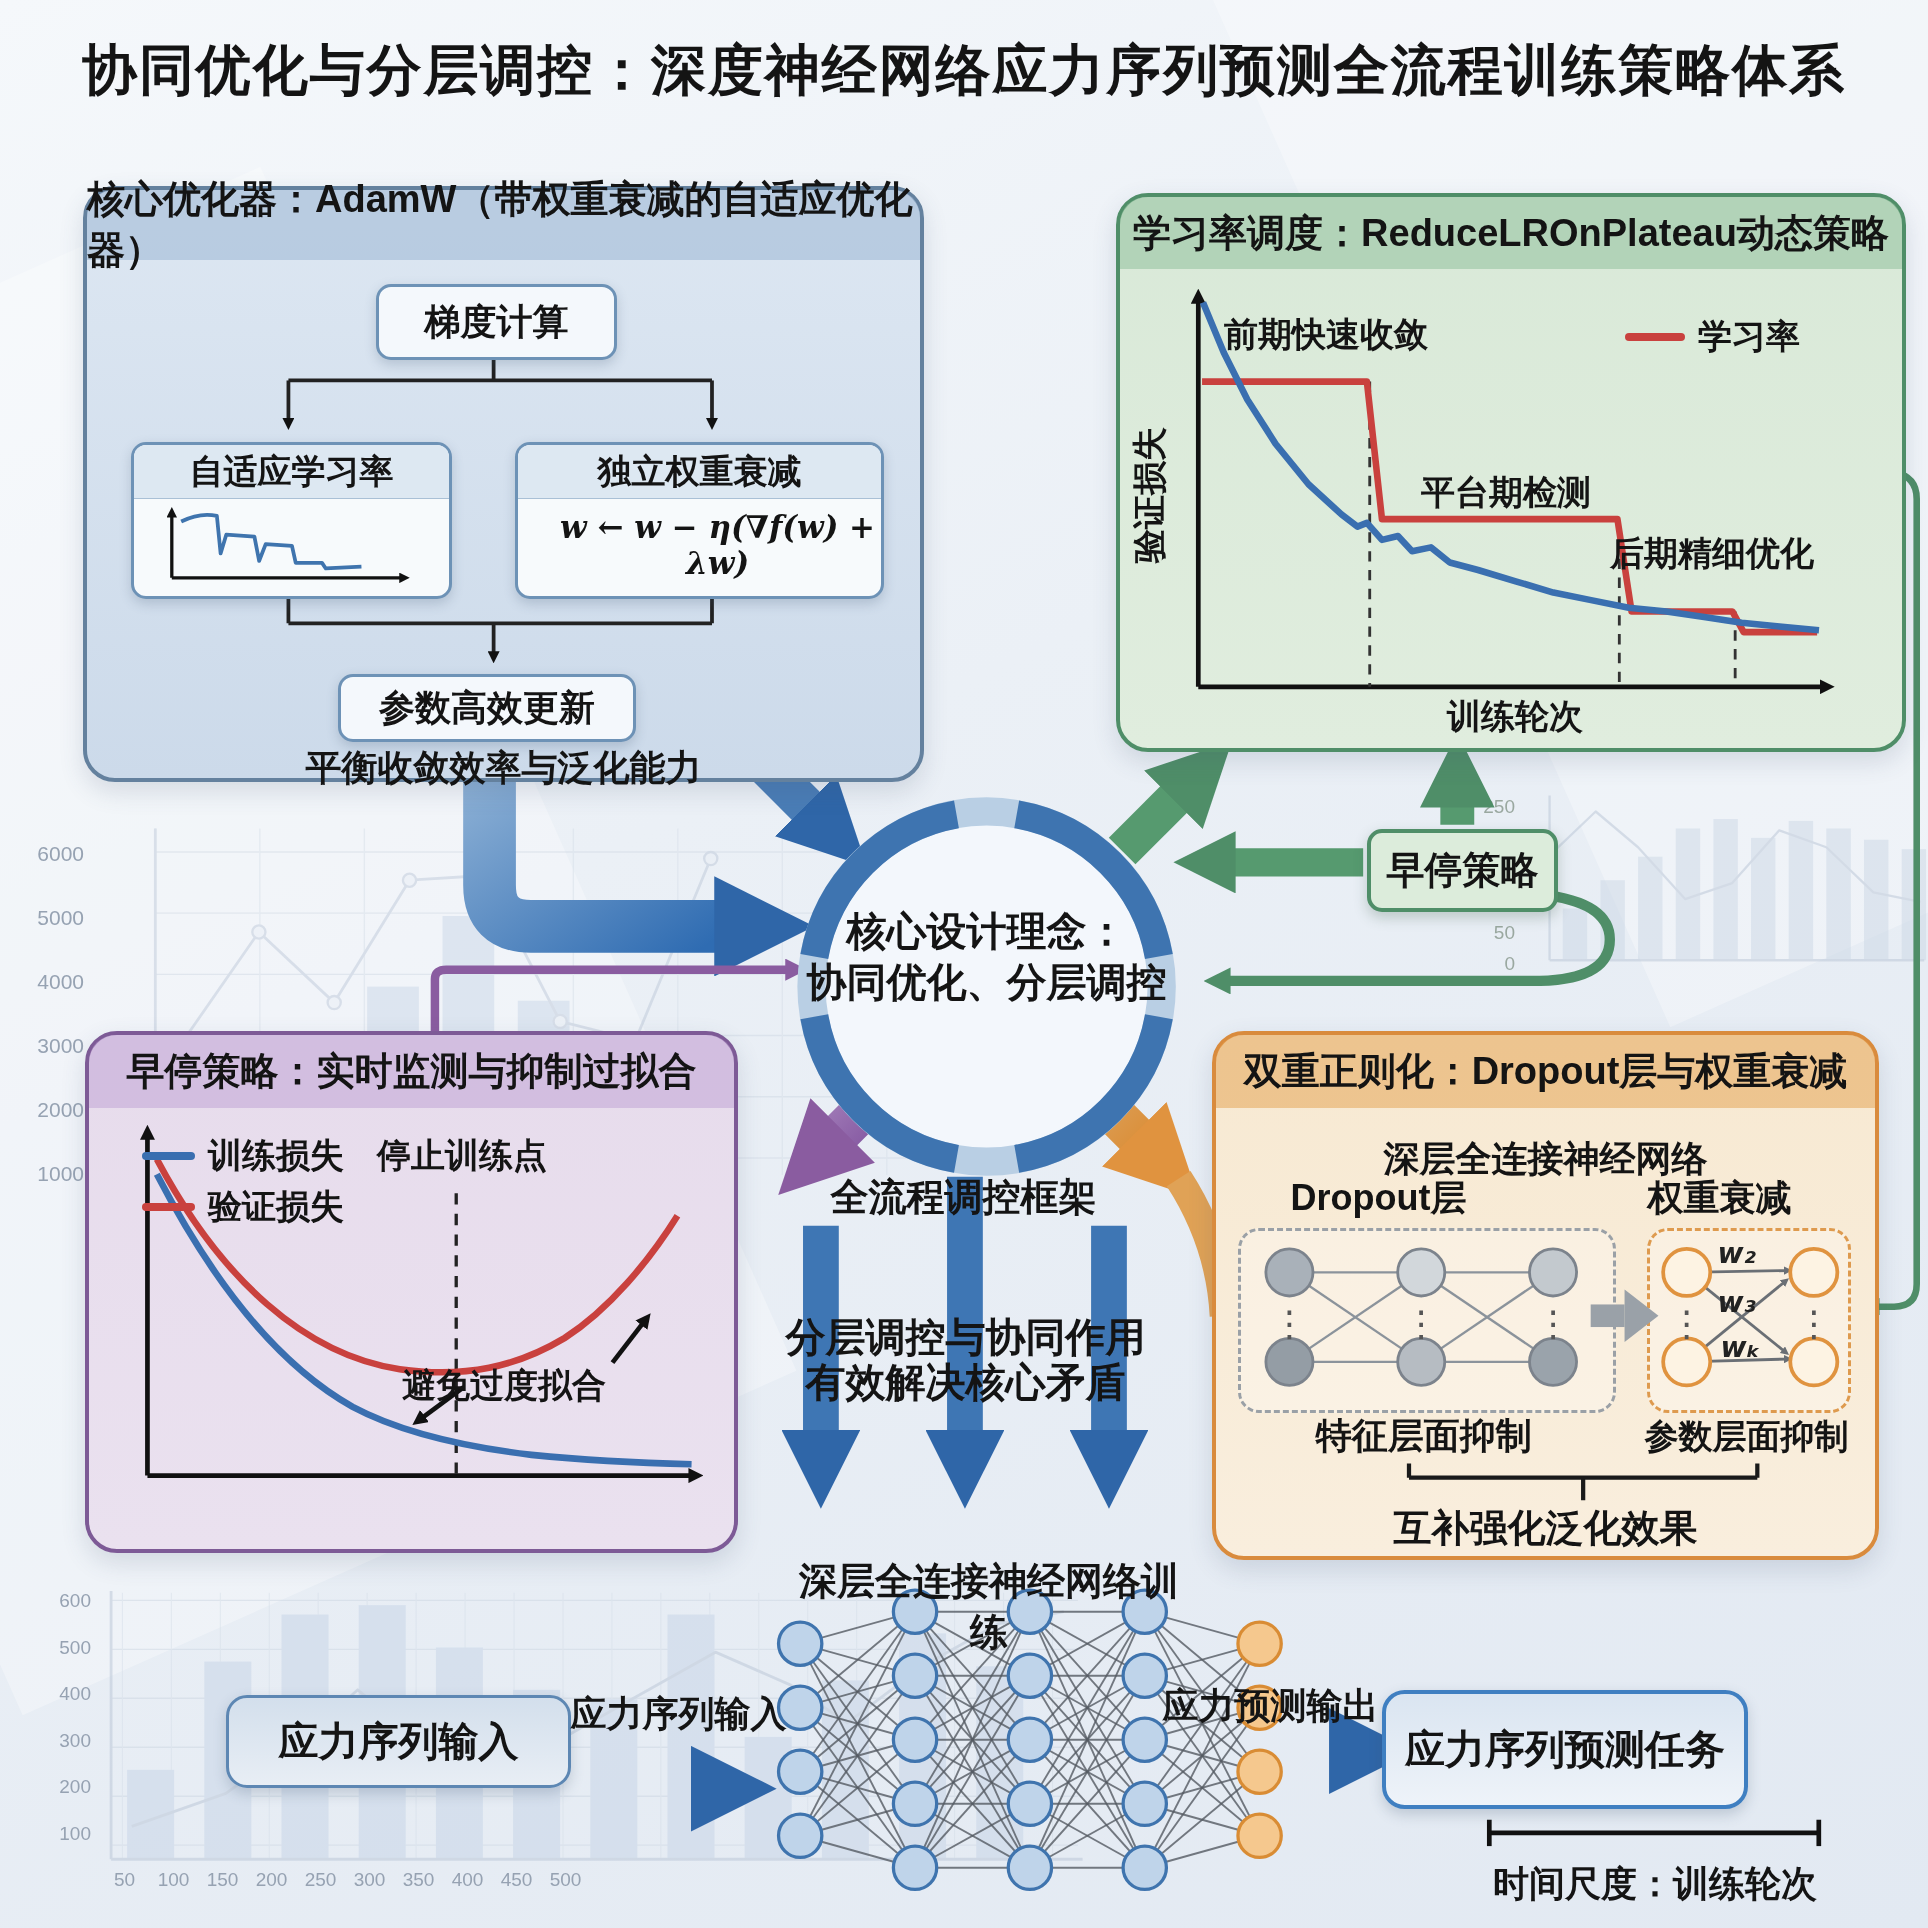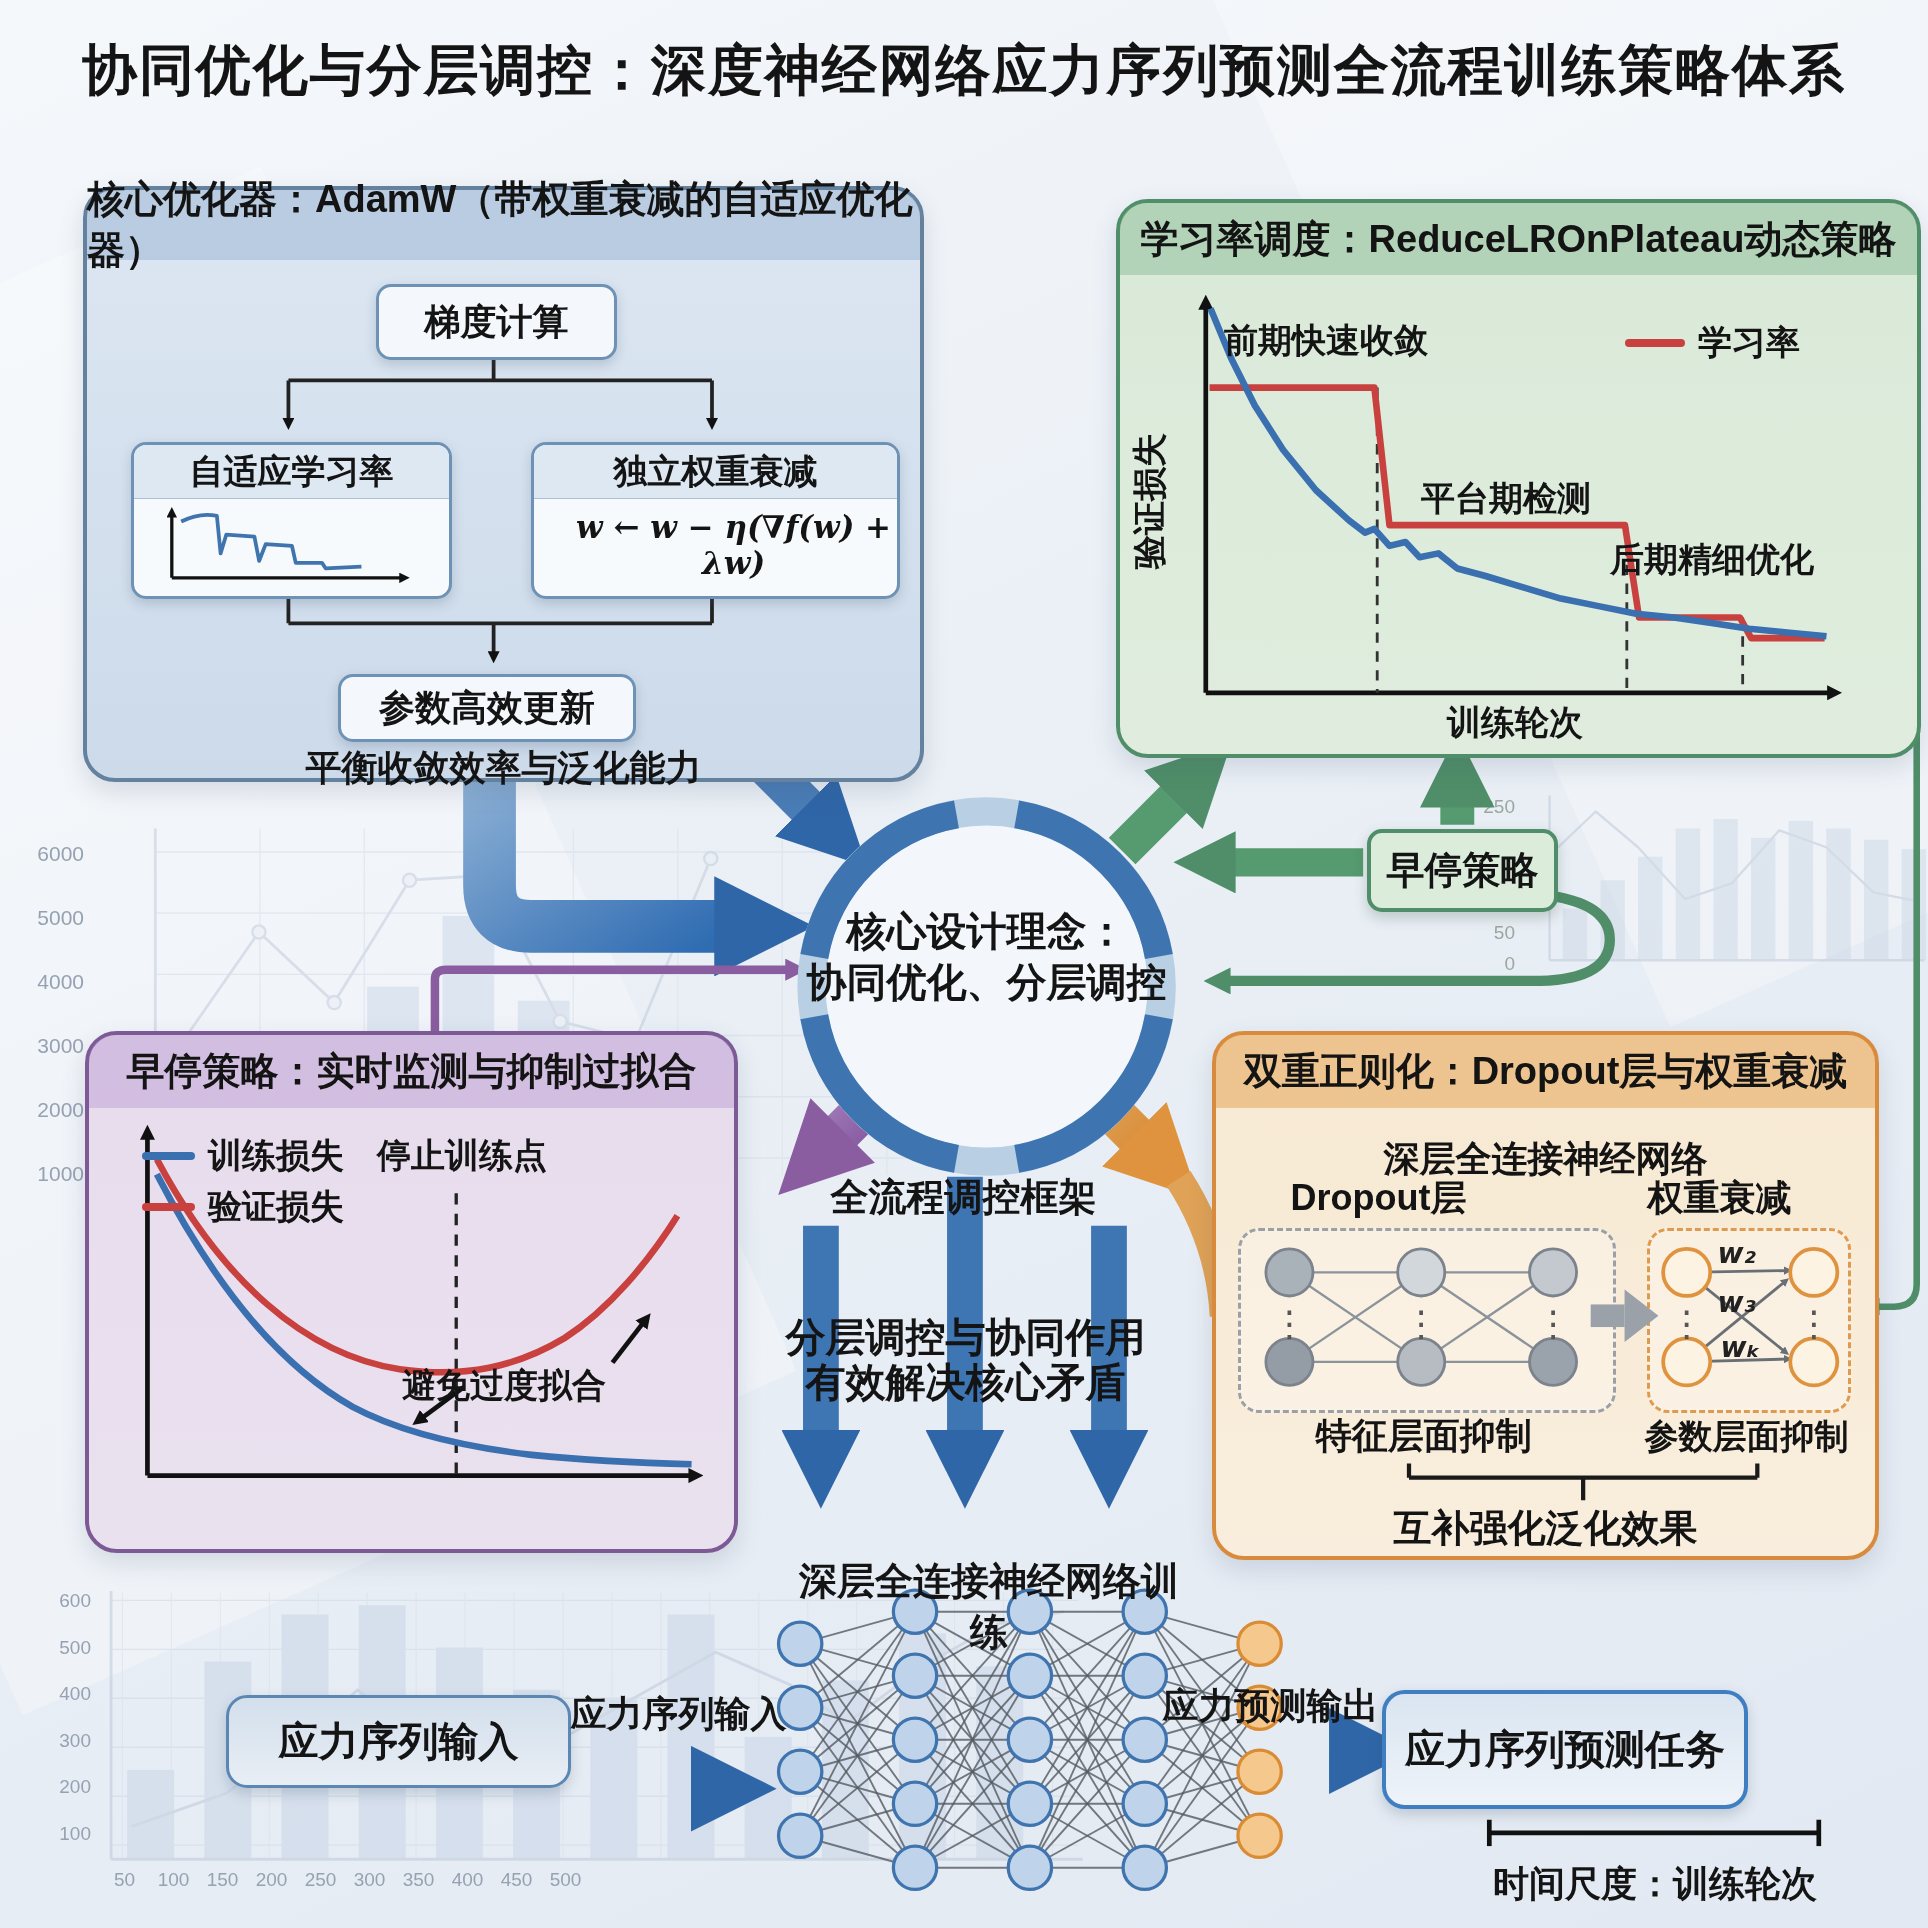--- a/index.html
+++ b/index.html
@@ -14,21 +14,21 @@
   .phead{position:absolute;left:0;top:0;right:0;display:flex;align-items:center;justify-content:center;font-weight:700;border-radius:26px 26px 0 0;}
   .fnode{position:absolute;background:#f4f8fc;border:3.8px solid #6d92b6;border-radius:15px;display:flex;align-items:center;justify-content:center;font-weight:700;box-shadow:0 4.7px 11.3px rgba(60,80,110,.22);}
   .fnode2{position:absolute;background:#f7fafc;border:3.8px solid #6d92b6;border-radius:15px;overflow:hidden;box-shadow:0 4.7px 11.3px rgba(60,80,110,.22);}
   .fnode2 .t{height:53px;background:#dde8f2;border-bottom:1.9px solid #a9c0d6;font-size:34px;font-weight:700;display:flex;align-items:center;justify-content:center;}
   .dashbox{position:absolute;border-style:dashed;border-width:3.3px;border-radius:21px;background:rgba(255,255,255,.28);}
   .seg{display:inline-block;width:53px;height:8.5px;border-radius:4.7px;margin-right:13px;}
   .axis-col{position:absolute;display:flex;flex-direction:column;color:#96a2b2;}
   .axis-row{position:absolute;display:flex;flex-direction:row;color:#96a2b2;}
   #p-opt{left:83px;top:186px;width:833px;height:588px;border-color:#64819e;background:linear-gradient(180deg,#dde7f2,#ccdaea);}
   #p-opt .phead{height:70px;background:rgba(163,188,214,.62);font-size:38px;}
-  #p-lr{left:1116px;top:199px;width:782px;height:551px;border-color:#4f8e68;background:linear-gradient(180deg,#d9e9d8,#e0edde);padding-left:15px;}
+  #p-lr{left:1116px;top:193px;width:782px;height:551px;border-color:#4f8e68;background:linear-gradient(180deg,#d9e9d8,#e0edde);}
   #p-lr .phead{height:72px;background:rgba(150,195,160,.58);font-size:38px;}
   #p-es{left:85px;top:1031px;width:645px;height:514px;border-color:#7d5a96;background:linear-gradient(180deg,#e7dcec,#eae1ef);}
   #p-es .phead{height:73px;background:rgba(190,160,212,.5);font-size:38px;}
   #p-rg{left:1212px;top:1031px;width:659px;height:521px;border-color:#d98b3d;background:linear-gradient(180deg,#f7e9d2,#f9eedd);}
   #p-rg .phead{height:73px;background:rgba(230,165,88,.55);font-size:38px;}
   .formula{font-family:"DejaVu Serif","Liberation Serif",serif;font-style:italic;font-weight:600;padding-left:36px;}
 </style>
 </head>
 <body>
 
@@ -374,21 +374,21 @@
       <span>梯度计算</span>
     </div>
     <div class="fnode2" style="left:44px;top:252px;width:315px;height:151px;">
       <div class="t">自适应学习率</div>
       <svg width="315" height="92" viewBox="0 0 335 98">
         <path d="M 40 84 V 16" fill="none" stroke="#111" stroke-width="3.5" marker-end="url(#mkK)"></path>
         <path d="M 40 84 H 286" fill="none" stroke="#111" stroke-width="3.5" marker-end="url(#mkK)"></path>
         <path d="M 50 24 Q 70 14 88 18 L 92 58 L 98 38 L 128 40 L 133 66 L 140 48 L 168 50 L 172 68 L 200 68 L 204 74 L 242 72" fill="none" stroke="#3f74ae" stroke-width="4" stroke-linejoin="round"></path>
       </svg>
     </div>
-    <div class="fnode2" style="left:444px;top:252px;width:363px;height:151px;">
+    <div class="fnode2" style="left:428px;top:252px;width:363px;height:151px;">
       <div class="t">独立权重衰减</div>
       <div class="c formula" style="height:92px;font-size:31px;">w ← w − η(∇f(w) + λw)</div>
     </div>
     <div class="fnode" style="left:251px;top:484px;width:292px;height:62px;font-size:36px;">
       <span>参数高效更新</span>
     </div>
     <div class="abs b" style="left:0;right:0;top:554px;text-align:center;font-size:36px;">平衡收敛效率与泛化能力</div>
   </div>
 
   <div id="p-lr" class="panel">

